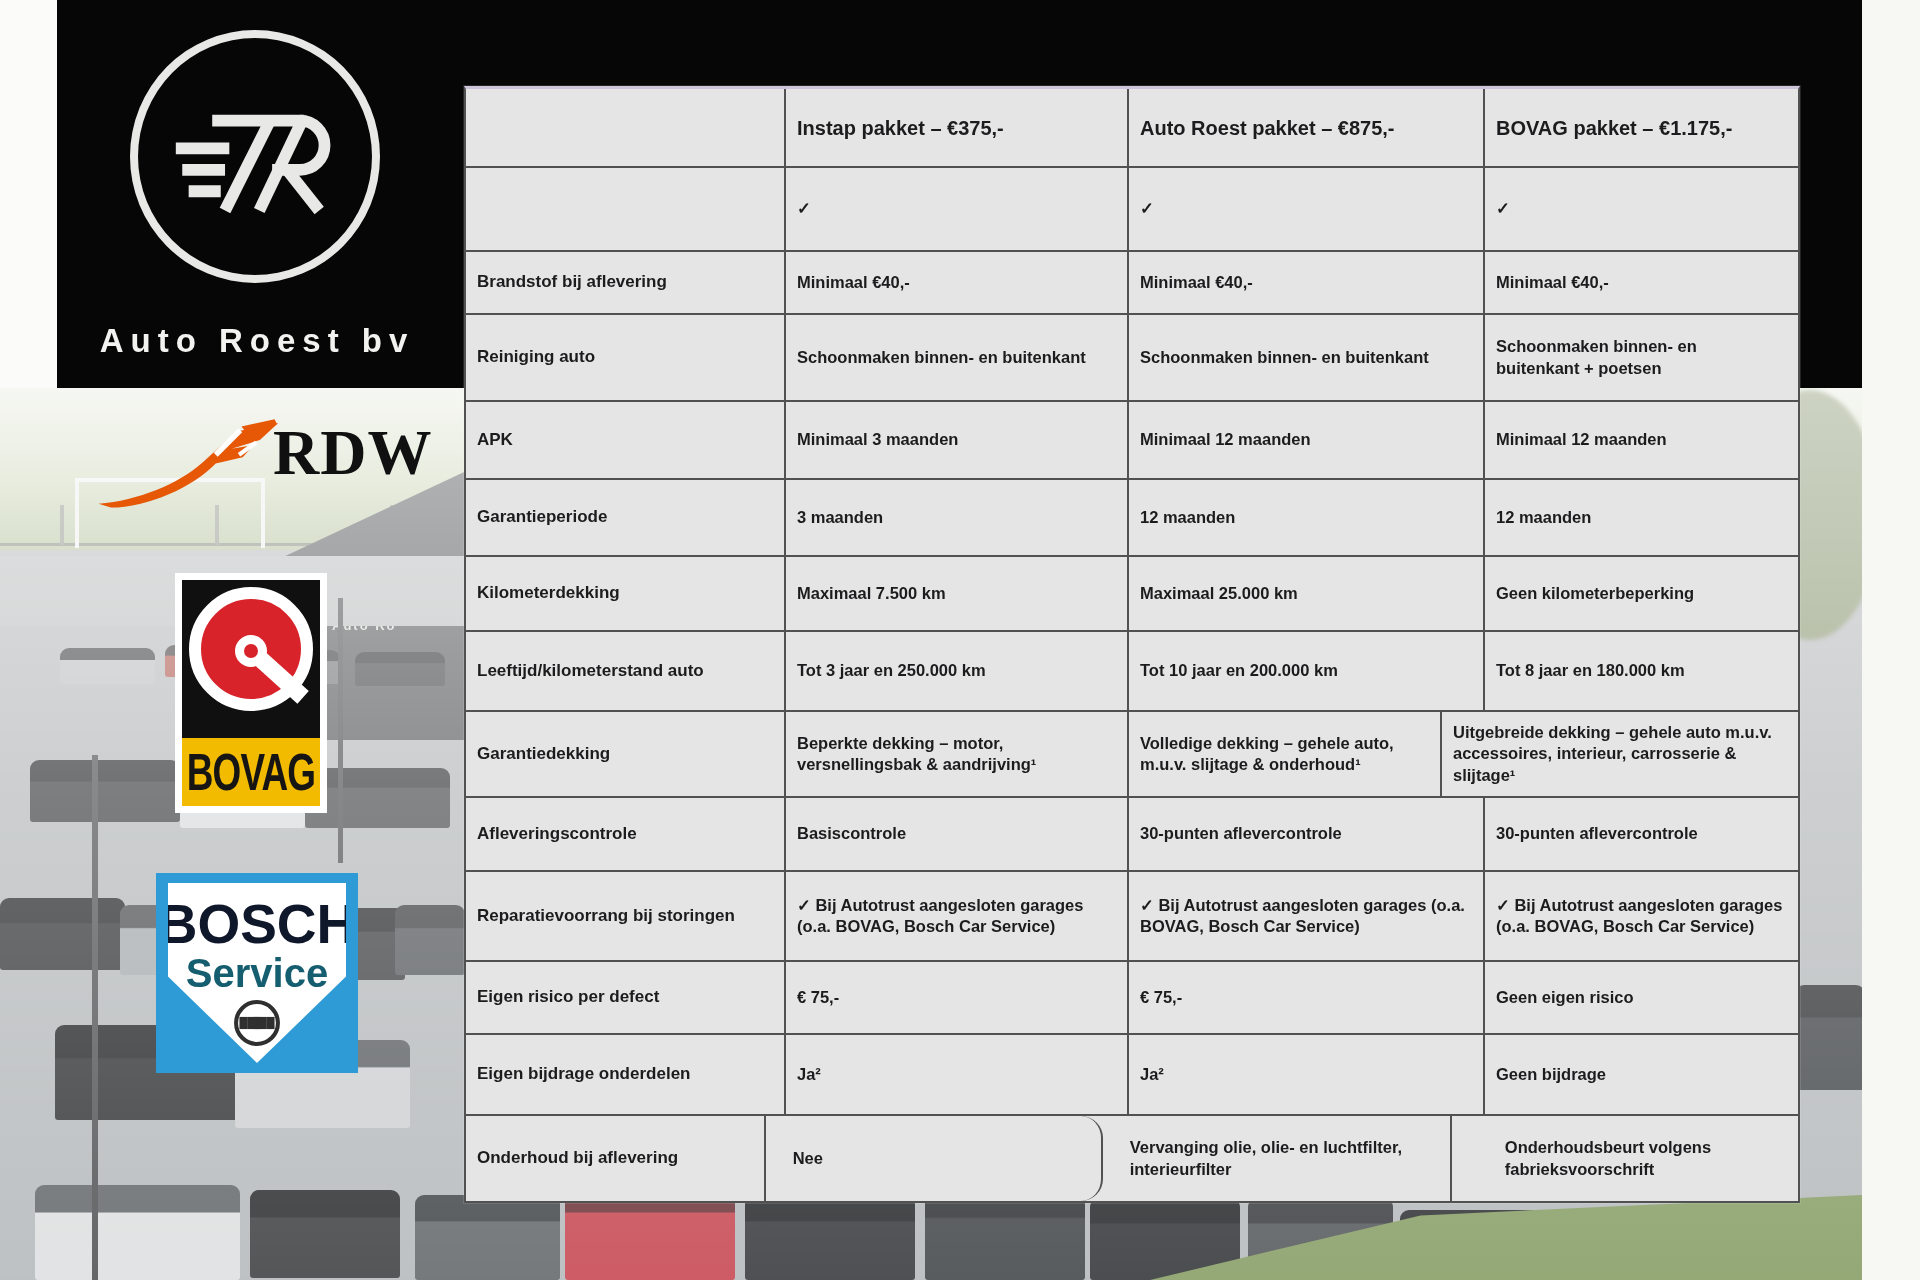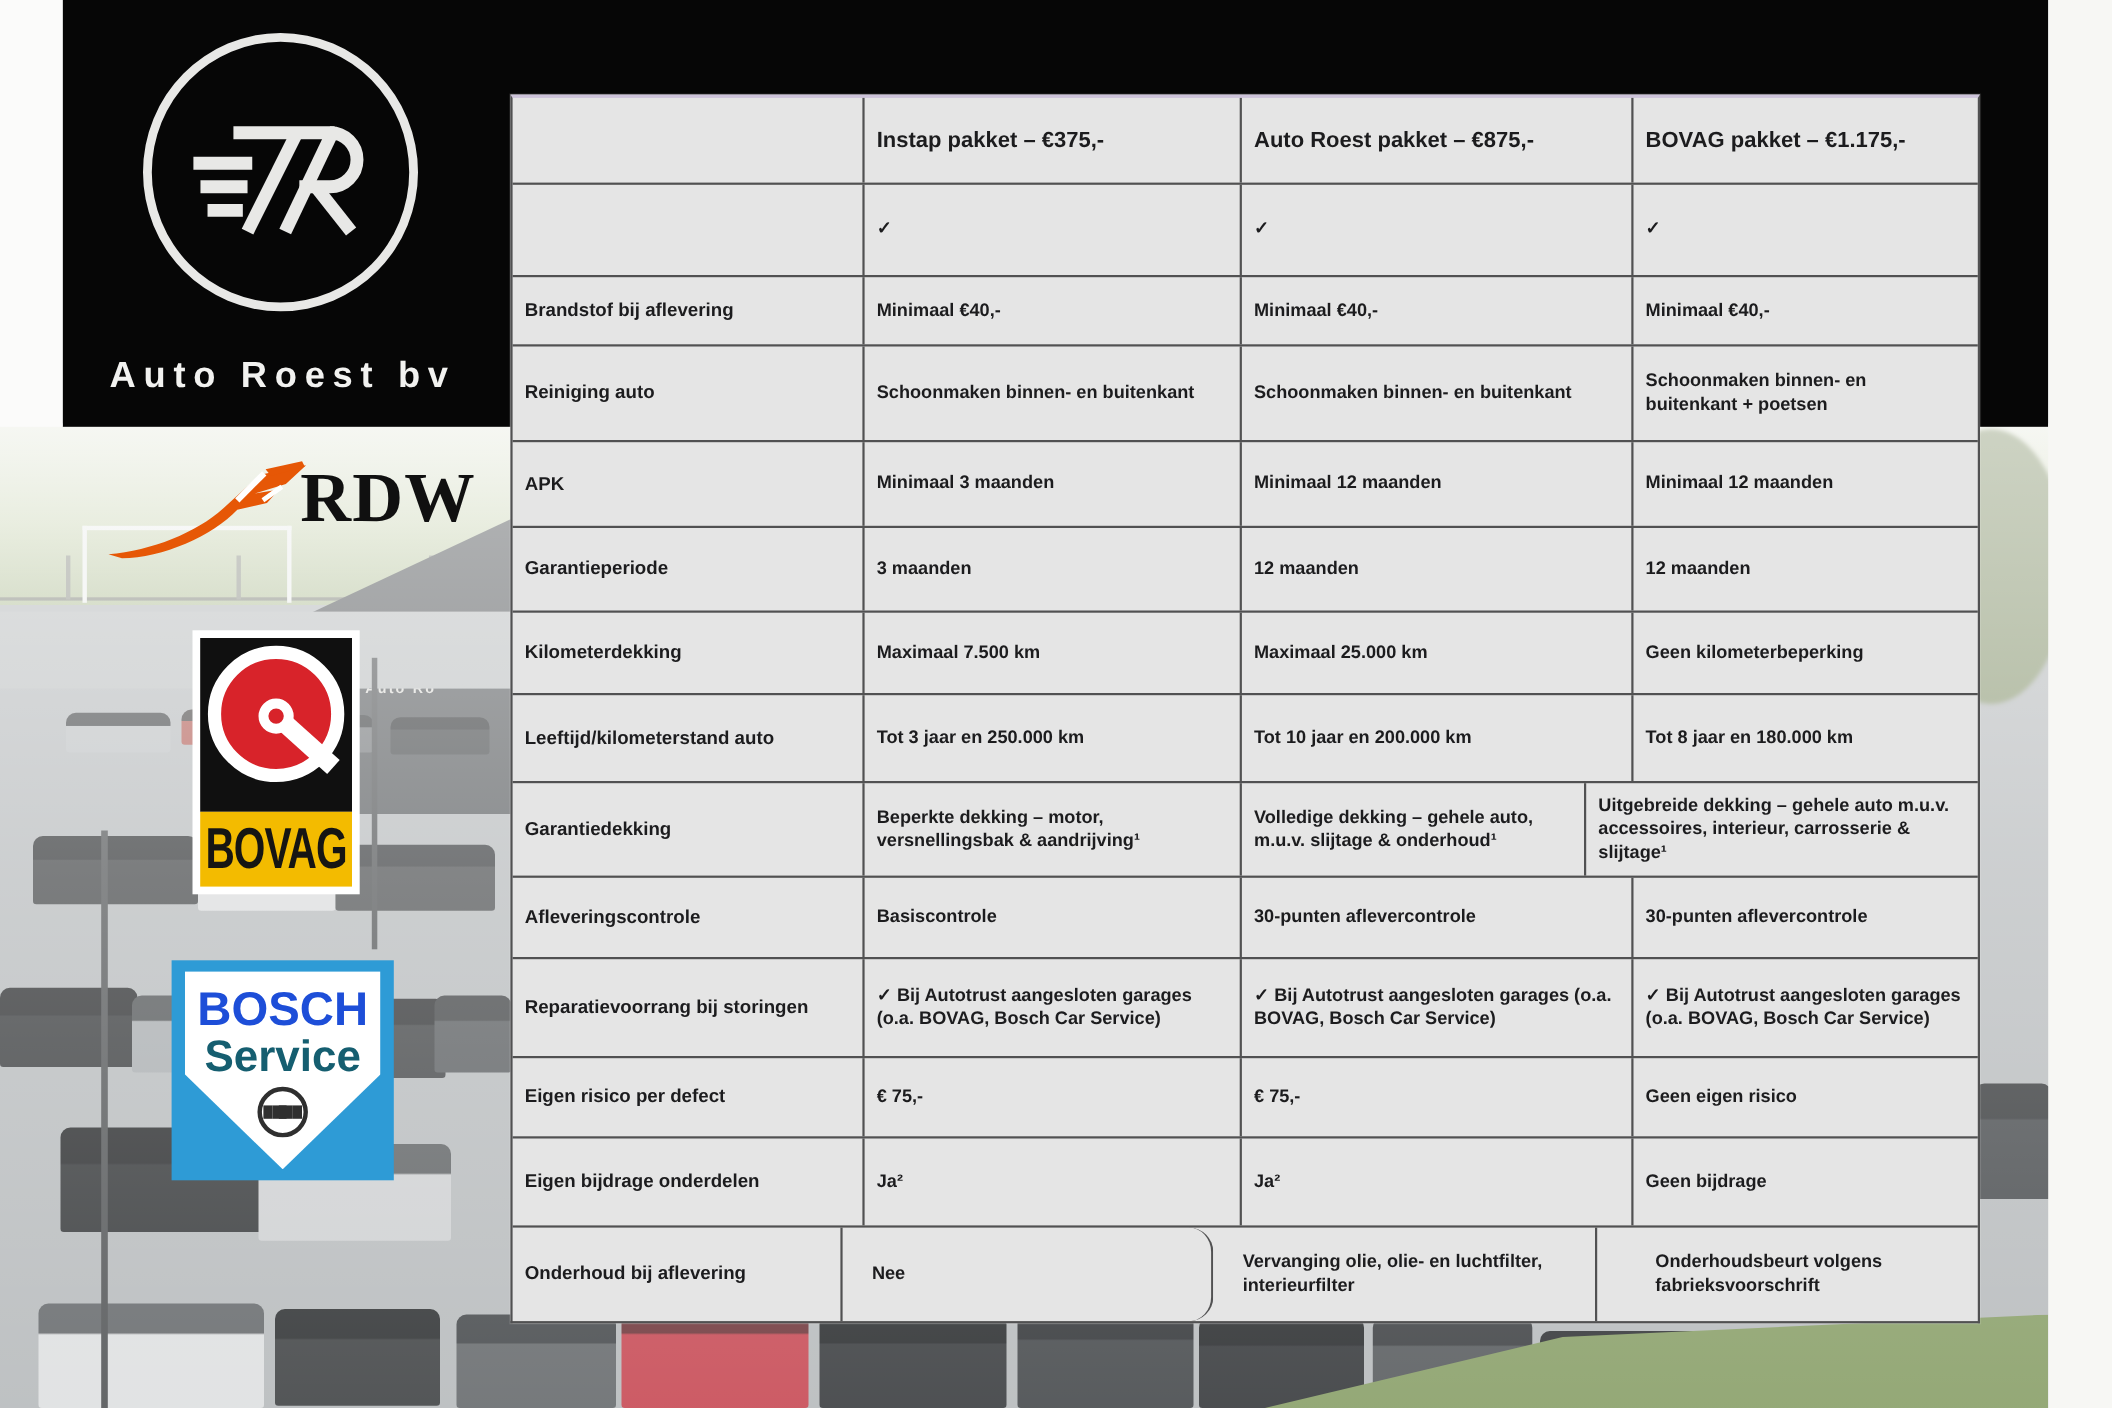--- a/index.html
+++ b/index.html
@@ -55,21 +55,21 @@
              border-radius:50%;background:#d8232a;}
   .bovag-bottom{position:relative;width:100%;height:68px;background:#f3bb00;display:flex;
                 align-items:center;justify-content:center;}
   .bovag-word{font-weight:bold;font-size:42px;color:#161513;transform:scale(.88,1.25);letter-spacing:-1px;}
 
   
   .bosch{position:absolute;left:156px;top:873px;width:202px;height:200px;background:#2e9bd6;z-index:3;}
   .bosch-shield{position:absolute;left:12px;top:10px;width:178px;height:180px;background:#ffffff;
                 clip-path:polygon(0 0,100% 0,100% 52%,50% 100%,0 52%);
                 display:flex;flex-direction:column;align-items:center;}
-  .bosch-b{margin-top:14px;font-weight:bold;font-size:43px;letter-spacing:0px;color:#1d4ed8;line-height:1;}
+  .bosch-b{margin-top:14px;font-weight:bold;font-size:55px;letter-spacing:0px;color:#0f172a;line-height:1;}
   .bosch-s{font-weight:bold;font-size:40px;color:#155e70;line-height:1.05;}
   .bosch-emblem{margin-top:2px;}
 
   
   #pkgtable{position:absolute;left:464px;top:86px;width:1336px;z-index:4;background:#e5e5e5;
             border:2px solid #515152;border-top:3px solid #cdc3da;
             box-shadow:0 0 0 1px rgba(255,255,255,.12);}
   .trow{display:flex;width:100%;border-bottom:2px solid #515152;}
   .trow:last-child{border-bottom:none;}
   .tcell{border-right:2px solid #515152;padding:6px 14px 6px 11px;display:flex;align-items:center;

